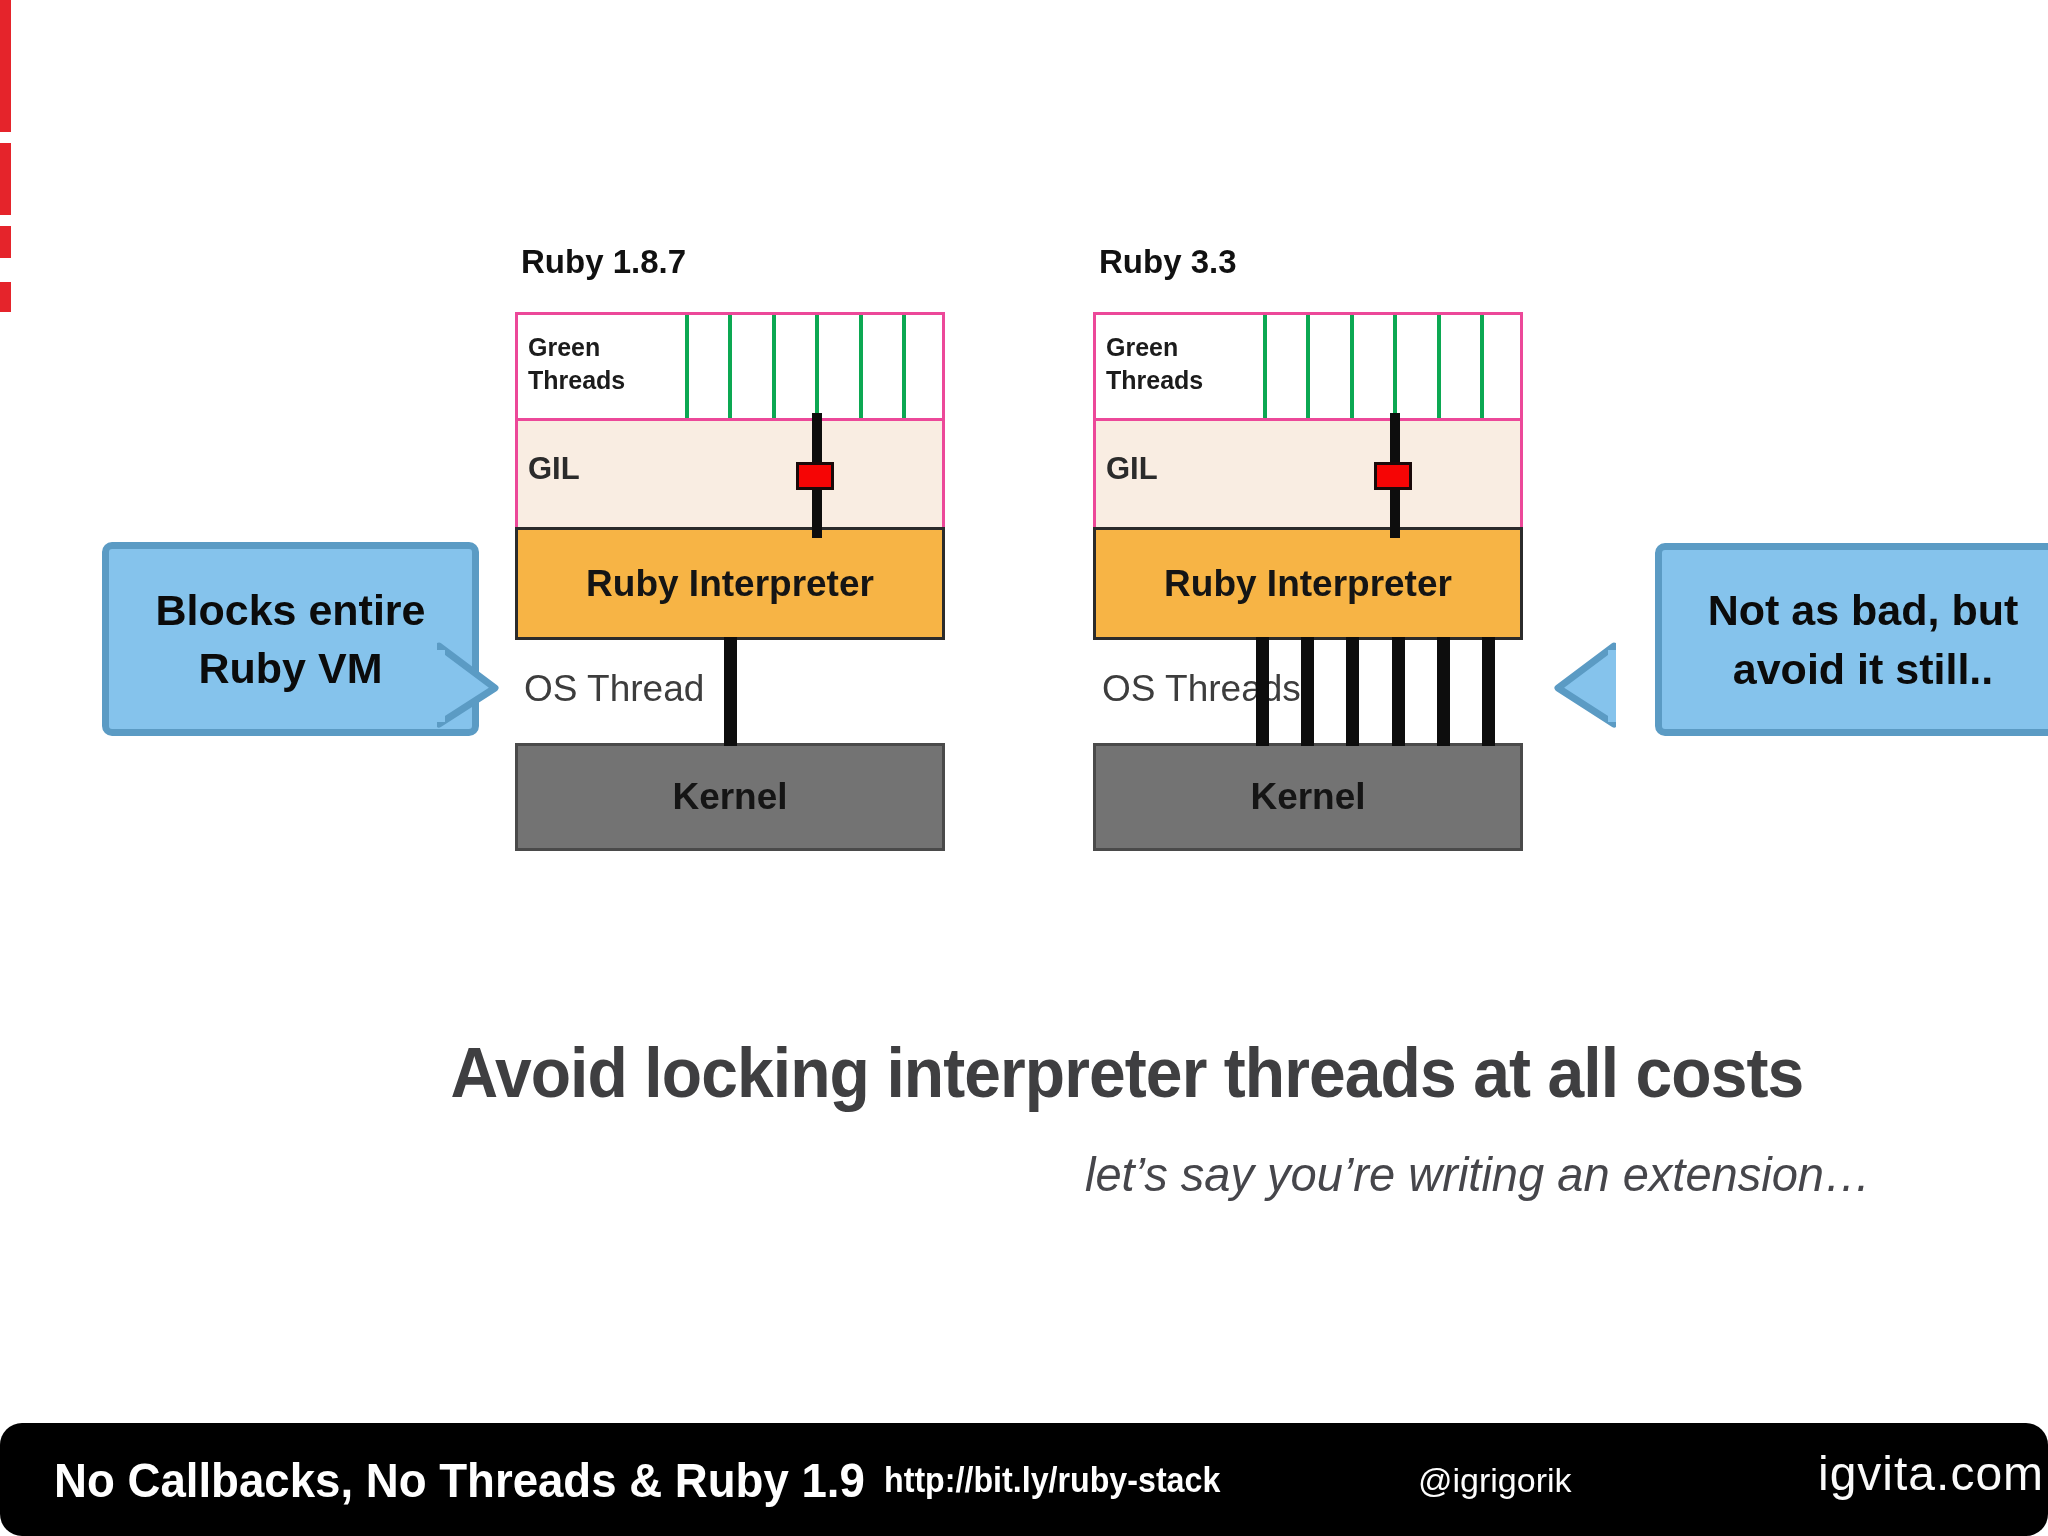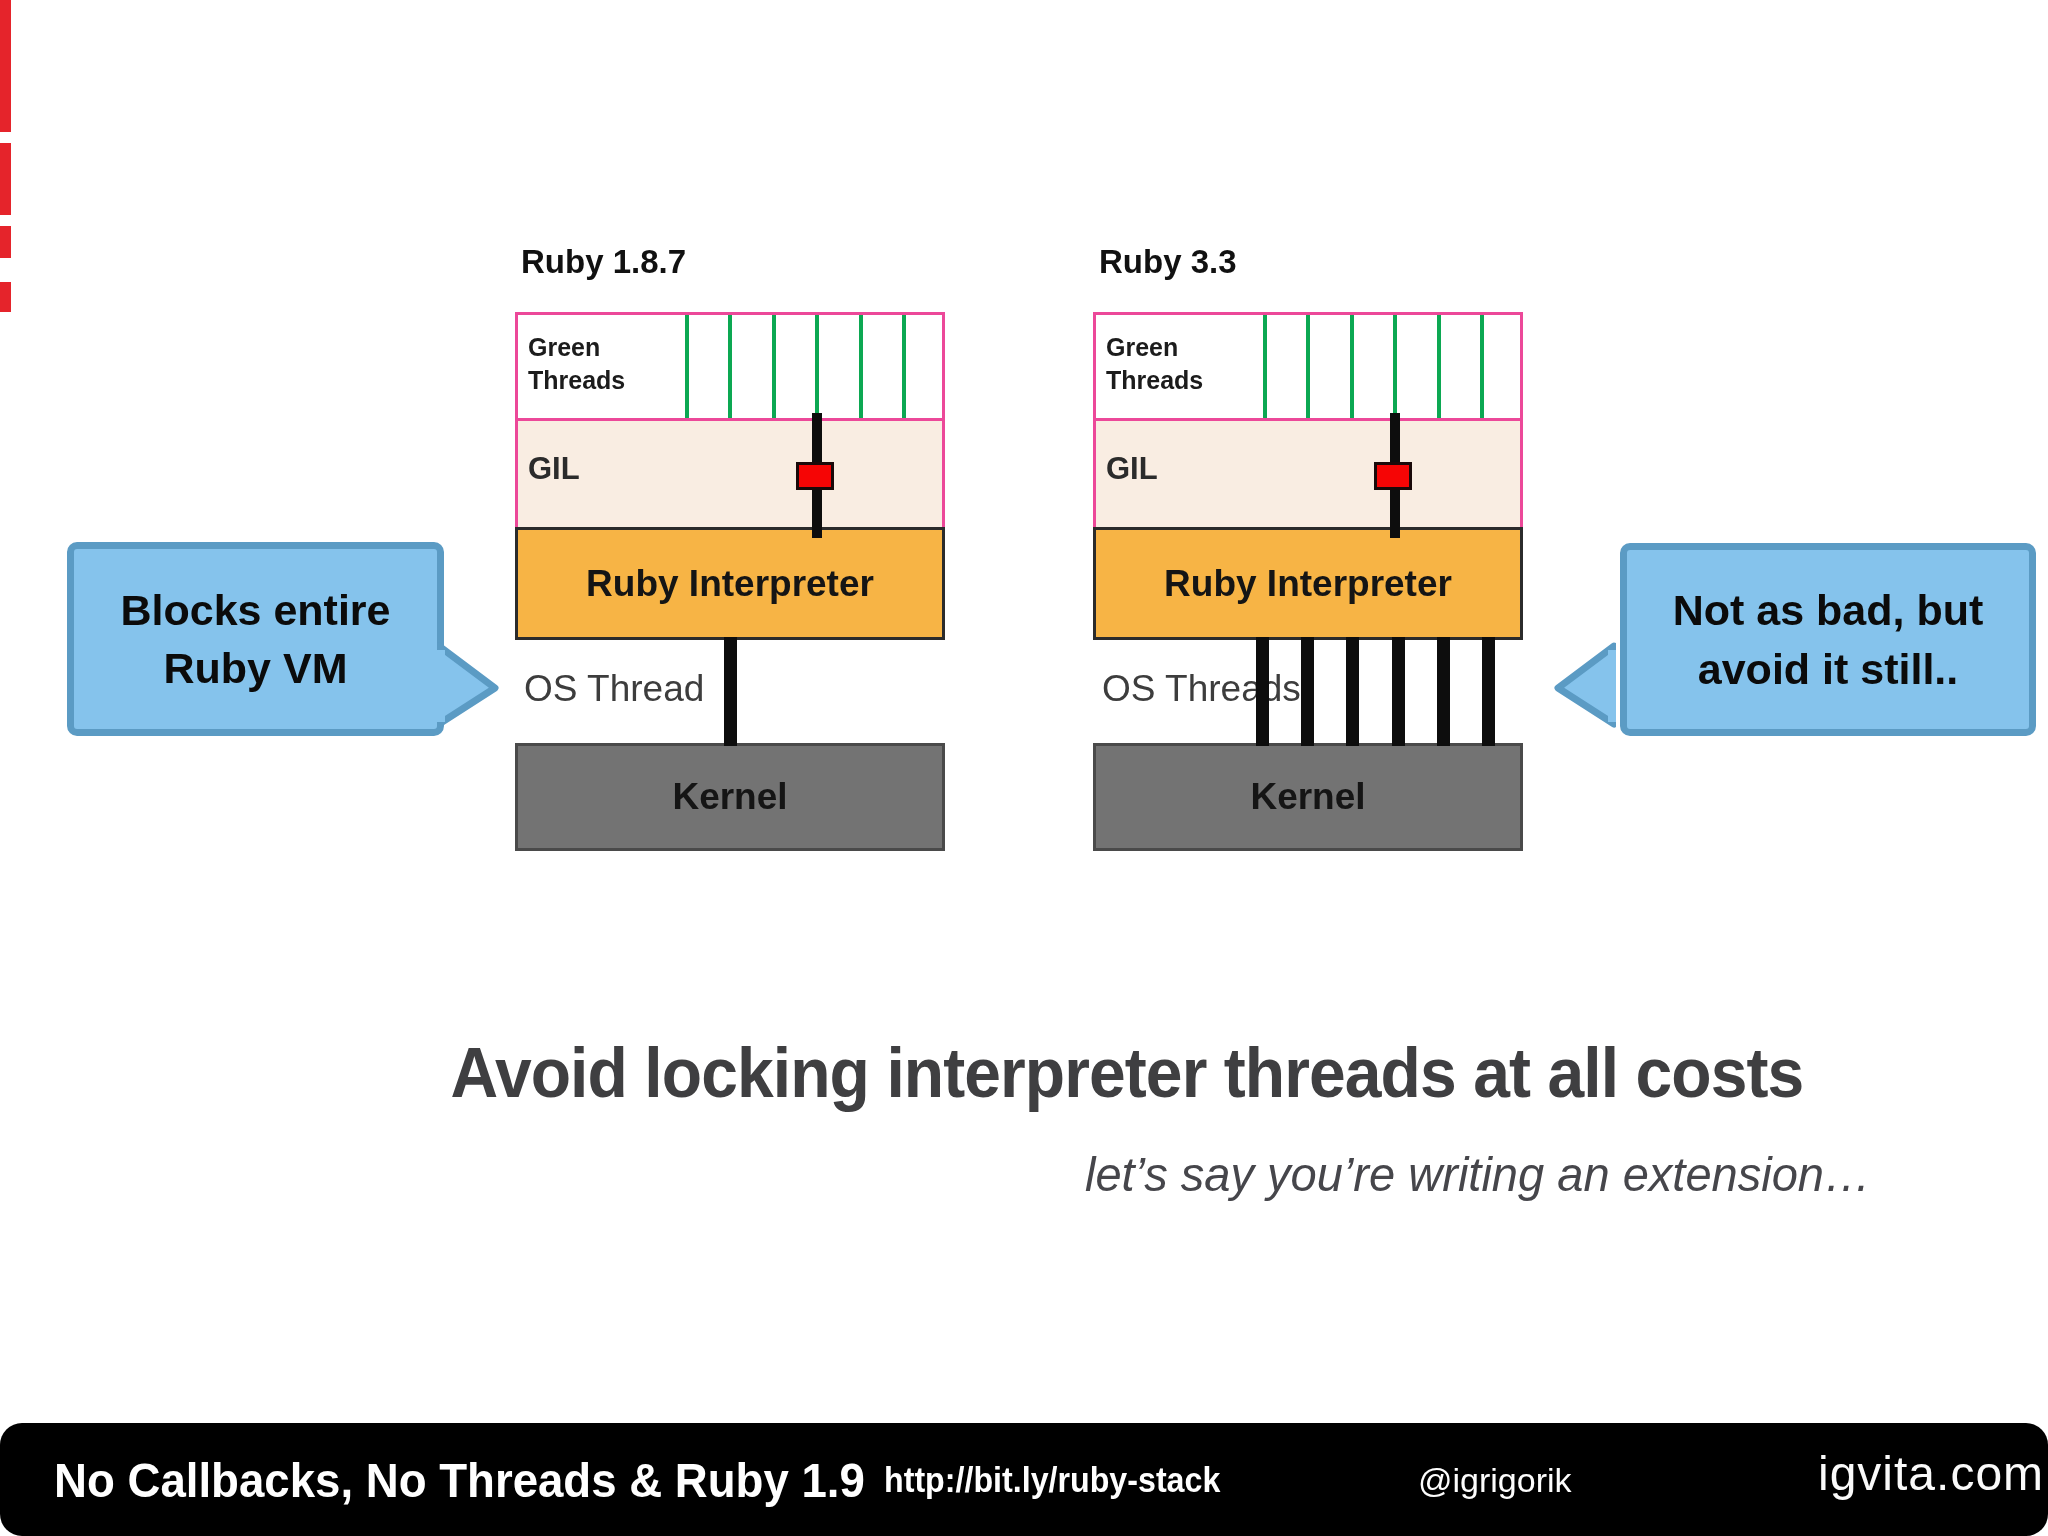--- a/index.html
+++ b/index.html
@@ -25,21 +25,21 @@
   .lbl-kernel{font-size:37px;font-weight:bold;color:#151515;}
   .lbl-os{position:absolute;left:9px;top:425px;font-size:37px;color:#3d3d3d;}
   .green-line{position:absolute;top:72px;height:103px;width:4px;background:#0CA852;}
   .gil-line{position:absolute;left:297px;top:170px;width:10px;height:125px;background:#0d0d0d;}
   .gil-lock{position:absolute;left:281px;top:219px;width:38px;height:28px;background:#F60505;
             border:3px solid #1a0a0a;box-sizing:border-box;}
   .os-bar{position:absolute;top:394px;height:109px;width:13px;background:#0d0d0d;}
   
   .callout{position:absolute;background:#85C3EC;border:7px solid #5B9BC4;border-radius:10px;
            box-sizing:border-box;display:flex;align-items:center;justify-content:flex-start;
-           text-align:center;font-size:43px;font-weight:bold;color:#0b0b0b;line-height:1.35;}
+           text-align:center;font-size:43px;font-weight:bold;color:#0b0b0b;line-height:1.35;margin-left:35px;}
   .callout-ptr{position:absolute;}
   
   .main-title{position:absolute;left:206px;top:1032px;width:1842px;text-align:center;
               font-size:71px;font-weight:bold;color:#3F3F41;letter-spacing:-1px;
               transform:scaleX(0.93);transform-origin:50% 50%;white-space:nowrap;}
   .subtitle{position:absolute;left:908px;top:1146px;width:1140px;text-align:center;
             font-size:49px;font-style:italic;color:#46464B;white-space:nowrap;
             transform:scaleX(0.96);transform-origin:50% 50%;}
   
   .footer{position:absolute;left:0;top:1423px;width:2048px;height:113px;background:#000;border-radius:22px;}

